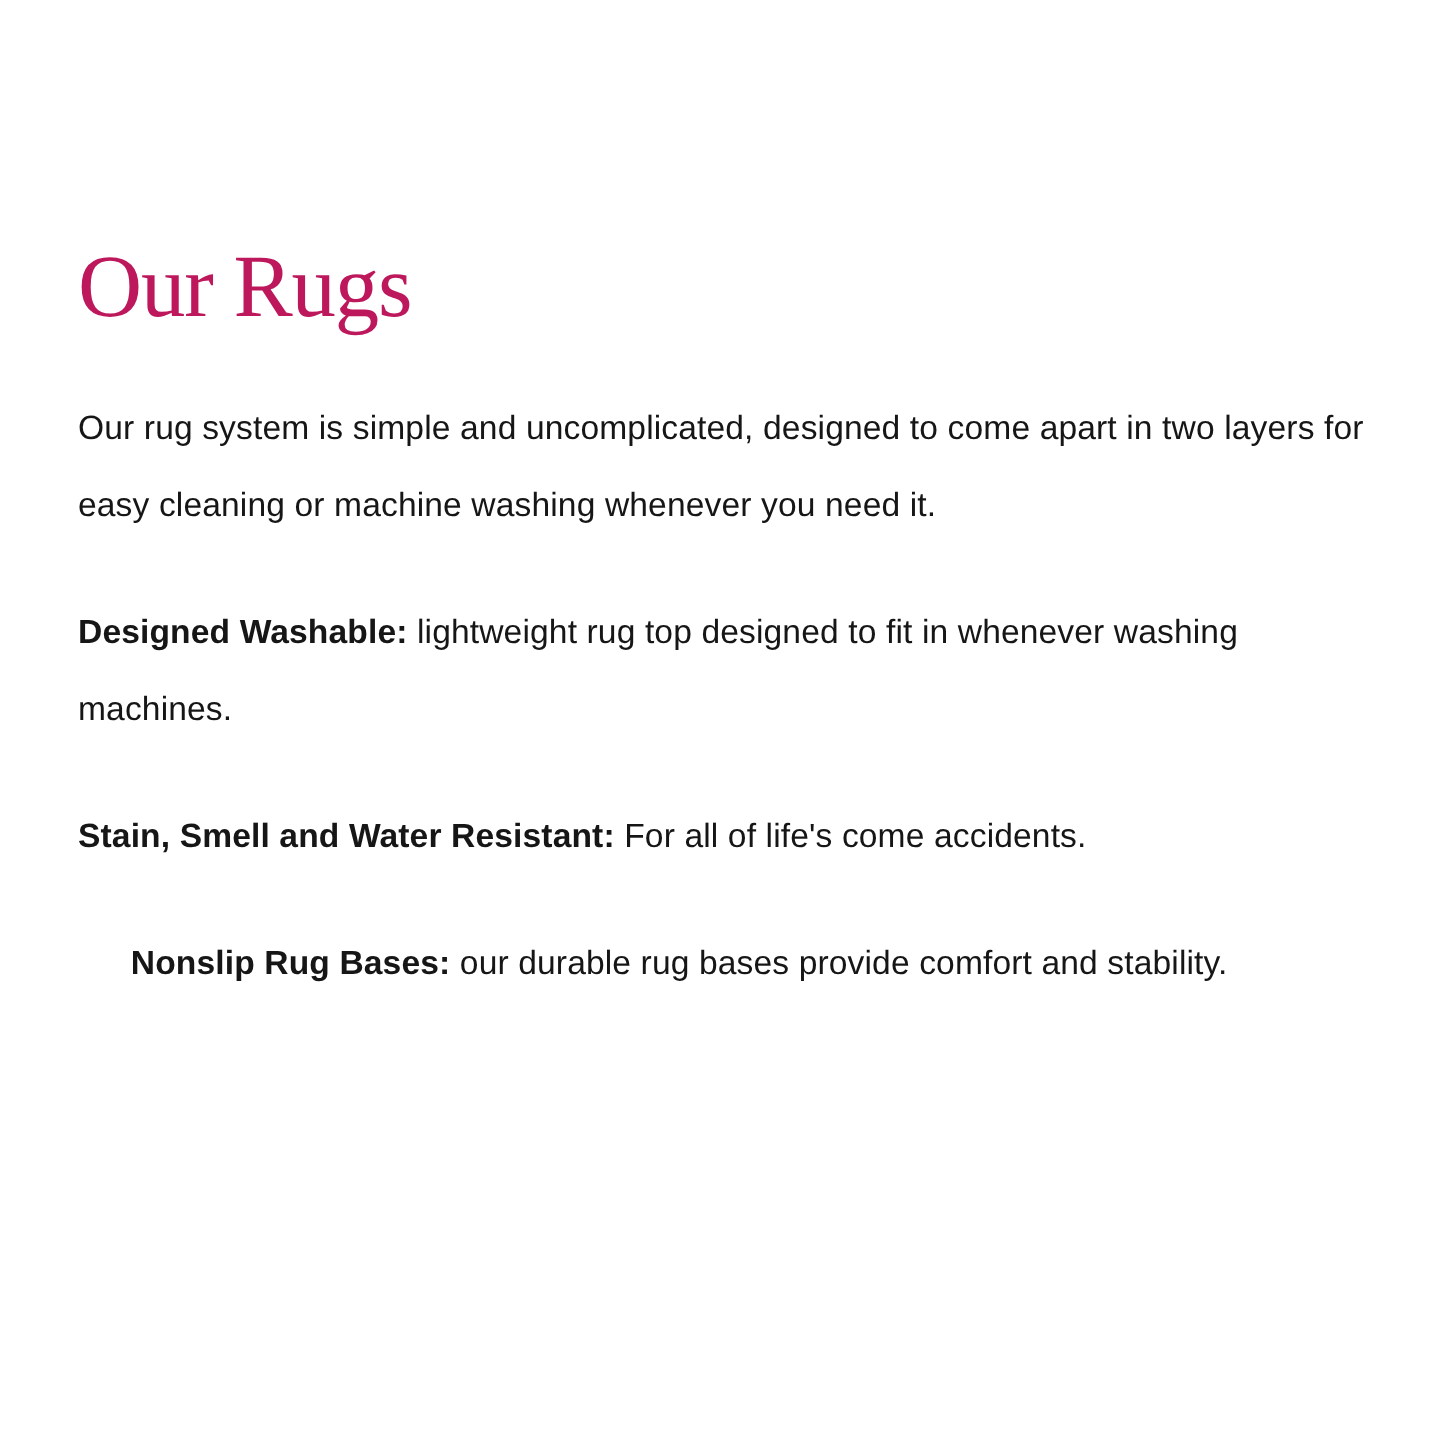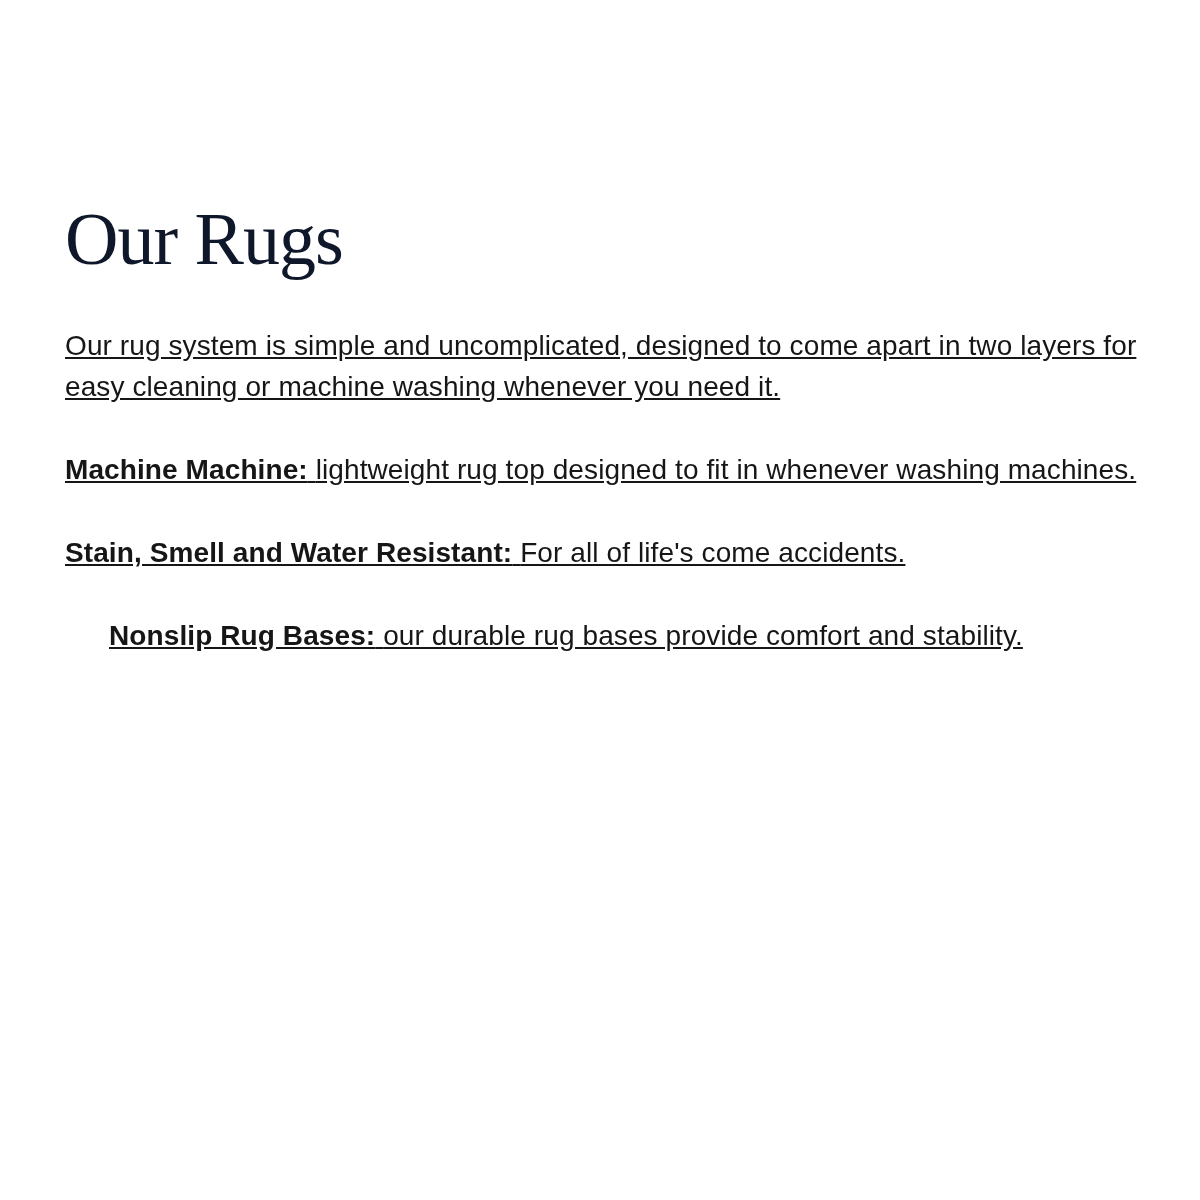--- a/index.html
+++ b/index.html
@@ -19,48 +19,47 @@
     padding-left: 65px;
     padding-right: 55px;
     max-width: 1080px;
   }
   .page-title {
     font-family: "Liberation Serif", serif;
     font-weight: 500;
     font-size: 74px;
     line-height: 1.12;
     letter-spacing: -1px;
-    color: #0f172a;
+    color: #be185d;
     margin: 0 0 44px 0;
   }
   .body-text {
     font-size: 28px;
-    line-height: 41px;
+    line-height: 64px;
     letter-spacing: 0.1px;
     margin: 0 0 42px 0;
-    text-decoration: underline;
   }
   .body-text:last-child {
     margin-bottom: 0;
     margin-left: 44px;
   }
   .feature-label {
     font-weight: bold;
   }
 </style>
 </head>
 <body>
 
 <main class="content">
 
   <h1 class="page-title">Our Rugs</h1>
 
   <p class="body-text">Our rug system is simple and uncomplicated, designed to come apart in two layers for easy cleaning or machine washing whenever you need it.</p>
 
-  <p class="body-text"><span class="feature-label">Machine Machine:</span> <span>lightweight rug top designed to fit in whenever washing machines.</span></p>
+  <p class="body-text"><span class="feature-label">Designed Washable:</span> <span>lightweight rug top designed to fit in whenever washing machines.</span></p>
 
   <p class="body-text"><span class="feature-label">Stain, Smell and Water Resistant:</span> <span>For all of life's come accidents.</span></p>
 
 
 
   <p class="body-text"><span class="feature-label">Nonslip Rug Bases:</span> <span>our durable rug bases provide comfort and stability.</span></p>
 
 </main>
 
 </body></html>

